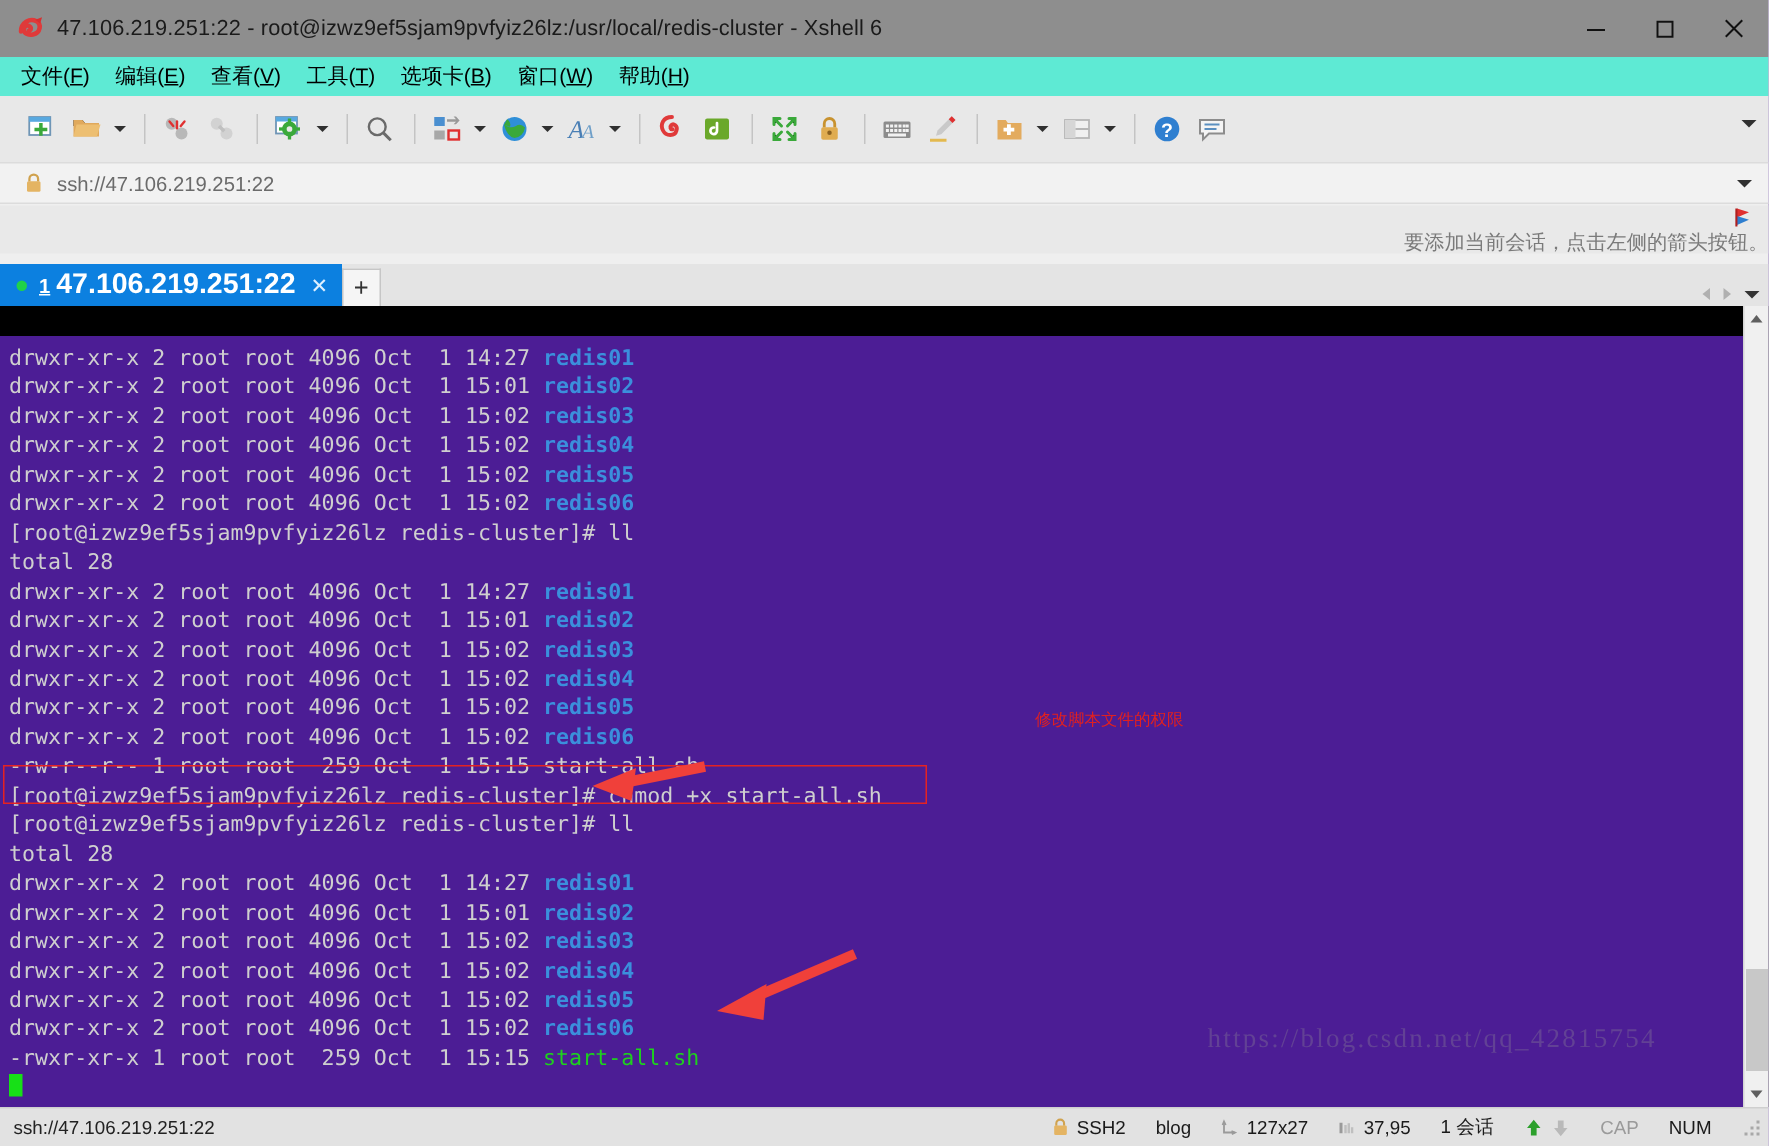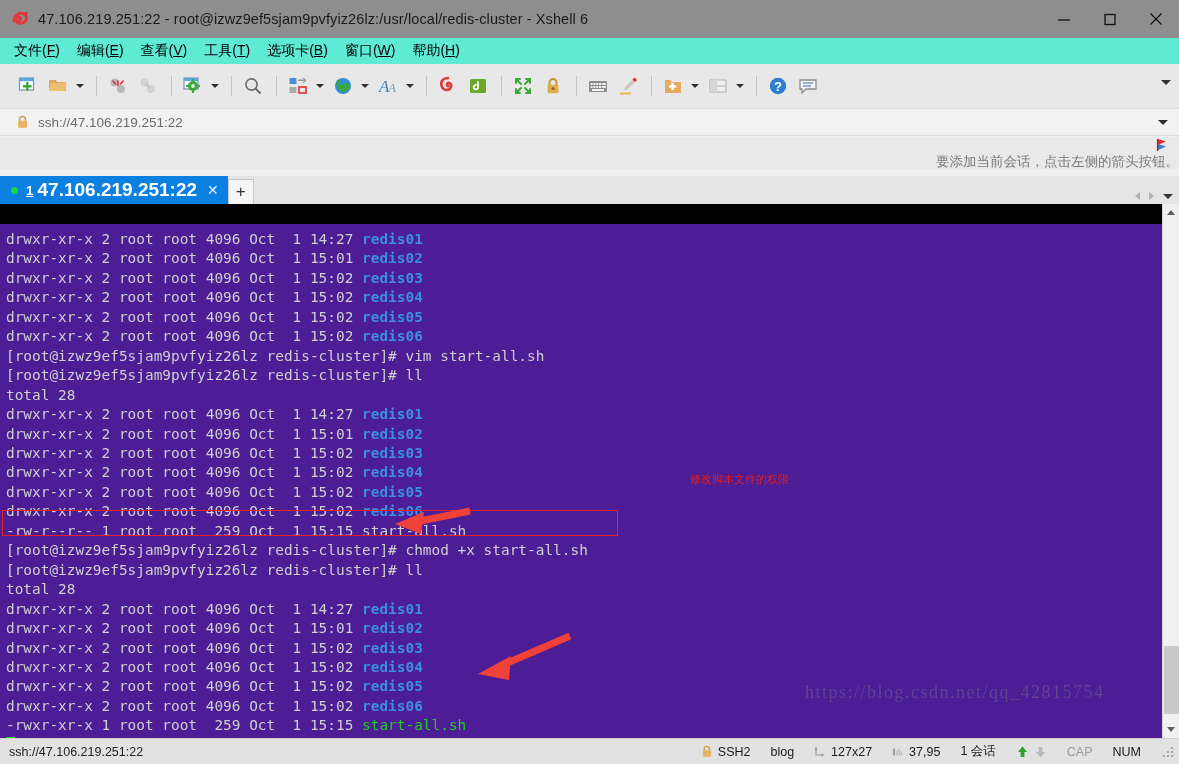--- a/index.html
+++ b/index.html
@@ -436,21 +436,20 @@
   </div>
 
   <div class="term-wrap">
     <div class="term" id="terminal">
         <div class="line"><span class="c-plain">drwxr-xr-x 2 root root 4096 Oct  1 14:27 </span><span class="c-dir">redis01</span></div>
         <div class="line"><span class="c-plain">drwxr-xr-x 2 root root 4096 Oct  1 15:01 </span><span class="c-dir">redis02</span></div>
         <div class="line"><span class="c-plain">drwxr-xr-x 2 root root 4096 Oct  1 15:02 </span><span class="c-dir">redis03</span></div>
         <div class="line"><span class="c-plain">drwxr-xr-x 2 root root 4096 Oct  1 15:02 </span><span class="c-dir">redis04</span></div>
         <div class="line"><span class="c-plain">drwxr-xr-x 2 root root 4096 Oct  1 15:02 </span><span class="c-dir">redis05</span></div>
         <div class="line"><span class="c-plain">drwxr-xr-x 2 root root 4096 Oct  1 15:02 </span><span class="c-dir">redis06</span></div>
-        <div class="line"><span class="c-plain">[root@izwz9ef5sjam9pvfyiz26lz redis-cluster]# vim start-all.sh</span></div>
         <div class="line"><span class="c-plain">[root@izwz9ef5sjam9pvfyiz26lz redis-cluster]# ll</span></div>
         <div class="line"><span class="c-plain">total 28</span></div>
         <div class="line"><span class="c-plain">drwxr-xr-x 2 root root 4096 Oct  1 14:27 </span><span class="c-dir">redis01</span></div>
         <div class="line"><span class="c-plain">drwxr-xr-x 2 root root 4096 Oct  1 15:01 </span><span class="c-dir">redis02</span></div>
         <div class="line"><span class="c-plain">drwxr-xr-x 2 root root 4096 Oct  1 15:02 </span><span class="c-dir">redis03</span></div>
         <div class="line"><span class="c-plain">drwxr-xr-x 2 root root 4096 Oct  1 15:02 </span><span class="c-dir">redis04</span></div>
         <div class="line"><span class="c-plain">drwxr-xr-x 2 root root 4096 Oct  1 15:02 </span><span class="c-dir">redis05</span></div>
         <div class="line"><span class="c-plain">drwxr-xr-x 2 root root 4096 Oct  1 15:02 </span><span class="c-dir">redis06</span></div>
         <div class="line"><span class="c-plain">-rw-r--r-- 1 root root  259 Oct  1 15:15 start-all.sh</span></div>
         <div class="line"><span class="c-plain">[root@izwz9ef5sjam9pvfyiz26lz redis-cluster]# chmod +x start-all.sh</span></div>

